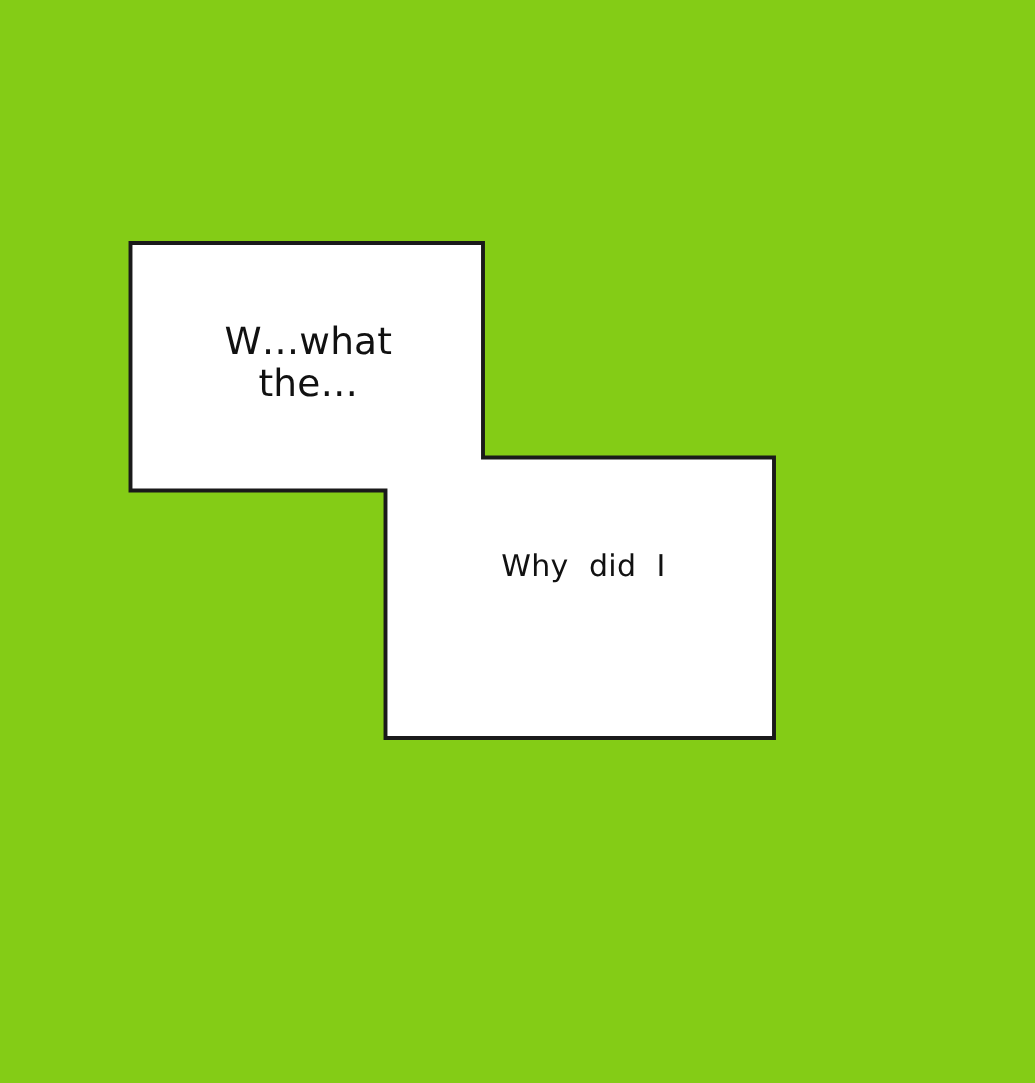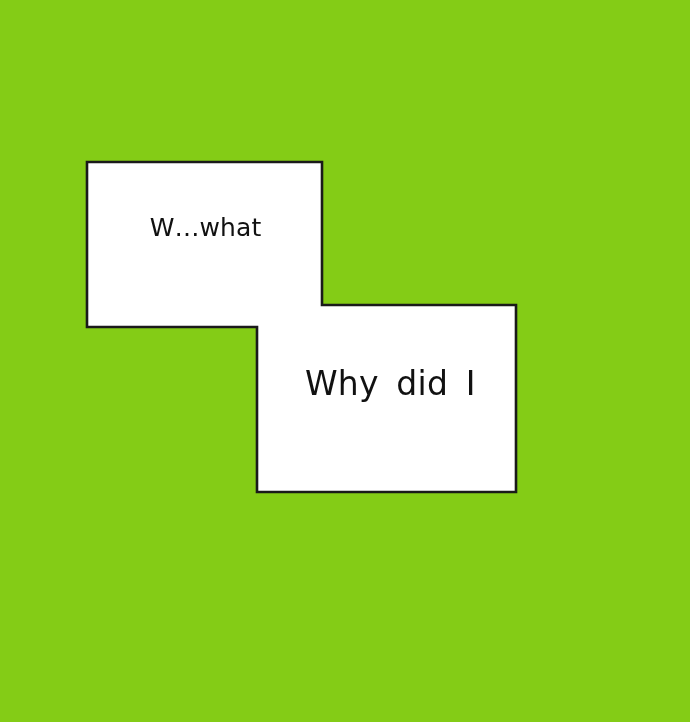--- a/index.html
+++ b/index.html
@@ -50,38 +50,39 @@
     width: 155px;
     font-size: 25px;
     letter-spacing: 0.1px;
     word-spacing: 0px;
   }
   
   #caption-panel-2 {
     left: 305px;
     top: 366px;
     width: 168px;
-    font-size: 33px;
+    font-size: 20px;
     letter-spacing: 0.2px;
     word-spacing: 7px;
   }
   .caption-line {
     display: block;
   }
 </style>
 </head>
 <body>
 
 <div id="stage">
 
   <svg id="panel-svg" viewBox="0 0 690 722" xmlns="http://www.w3.org/2000/svg">
     <polygon class="panel-outline" points="87,162 322,162 322,305 516,305 516,492 257,492 257,327 87,327"></polygon>
   </svg>
 
   <div class="caption" id="caption-panel-1">
     <span class="caption-line">W…what</span>
+    <span class="caption-line">the…</span>
   </div>
 
   <div class="caption" id="caption-panel-2">
     <span class="caption-line">Why did I</span>
   </div>
 
 </div>
 
 </body></html>

